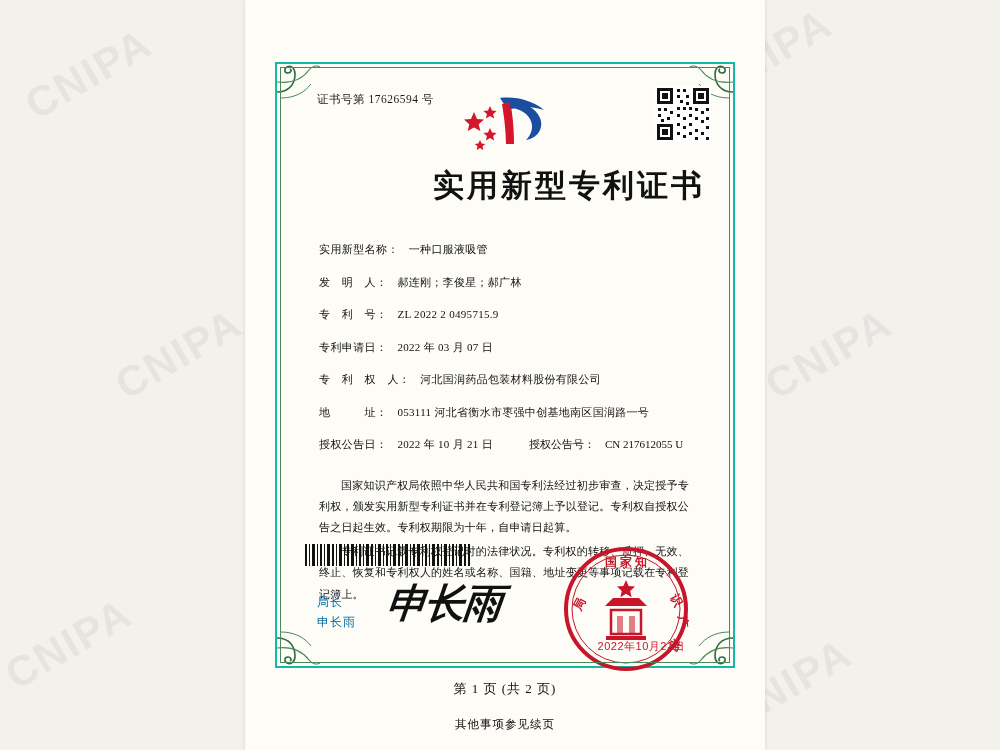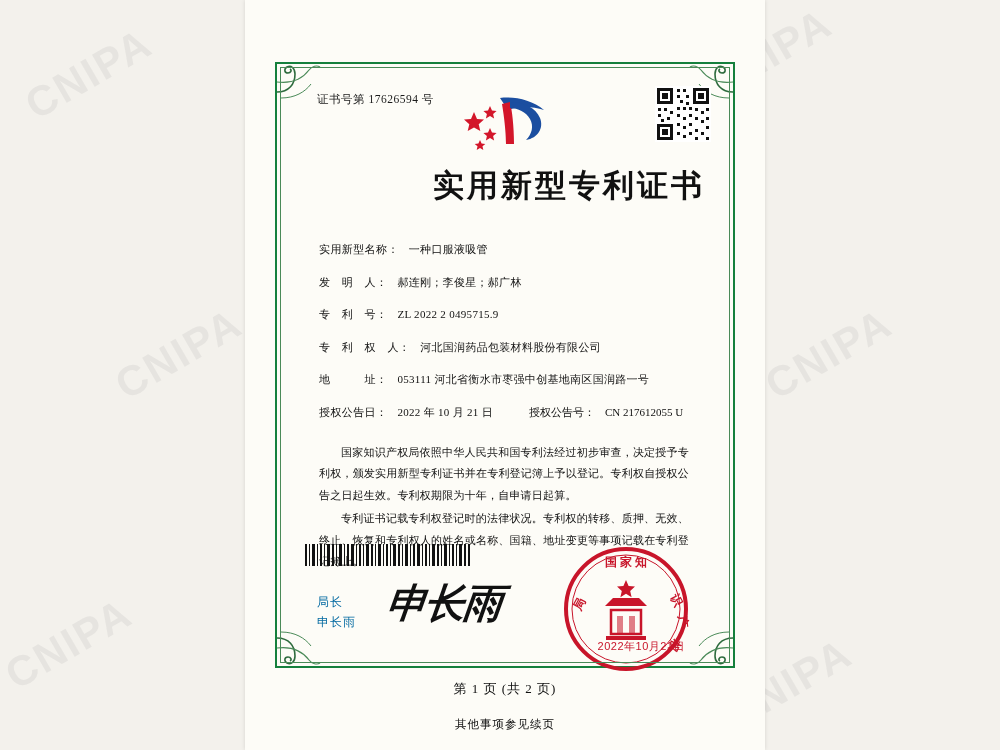--- a/index.html
+++ b/index.html
@@ -50,21 +50,21 @@
     background: #fdfcf7;
     box-shadow: 0 0 4px rgba(0,0,0,0.12);
   }
   
   #frame {
     position: absolute;
     left: 30px;
     top: 62px;
     right: 30px;
     bottom: 82px;
-    border: 2px solid #15803d;
+    border: 2px solid #14b8a6;
   }
   #frame::after {
     content: "";
     position: absolute;
     left: 3px; top: 3px; right: 3px; bottom: 3px;
     border: 1px solid #4a8a58;
   }
   .corner {
     position: absolute;
     width: 54px;
@@ -350,20 +350,24 @@
           <div class="field">
             <span class="fl">发　明　人：</span>
             <span class="fv">郝连刚；李俊星；郝广林</span>
           </div>
 
           <div class="field">
             <span class="fl">专　利　号：</span>
             <span class="fv">ZL 2022 2 0495715.9</span>
           </div>
 
+          <div class="field">
+            <span class="fl">专利申请日：</span>
+            <span class="fv">2022 年 03 月 07 日</span>
+          </div>
 
           <div class="field">
             <span class="fl">专　利　权　人：</span>
             <span class="fv">河北国润药品包装材料股份有限公司</span>
           </div>
 
           <div class="field">
             <span class="fl">地　　　址：</span>
             <span class="fv">053111  河北省衡水市枣强中创基地南区国润路一号</span>
           </div>

